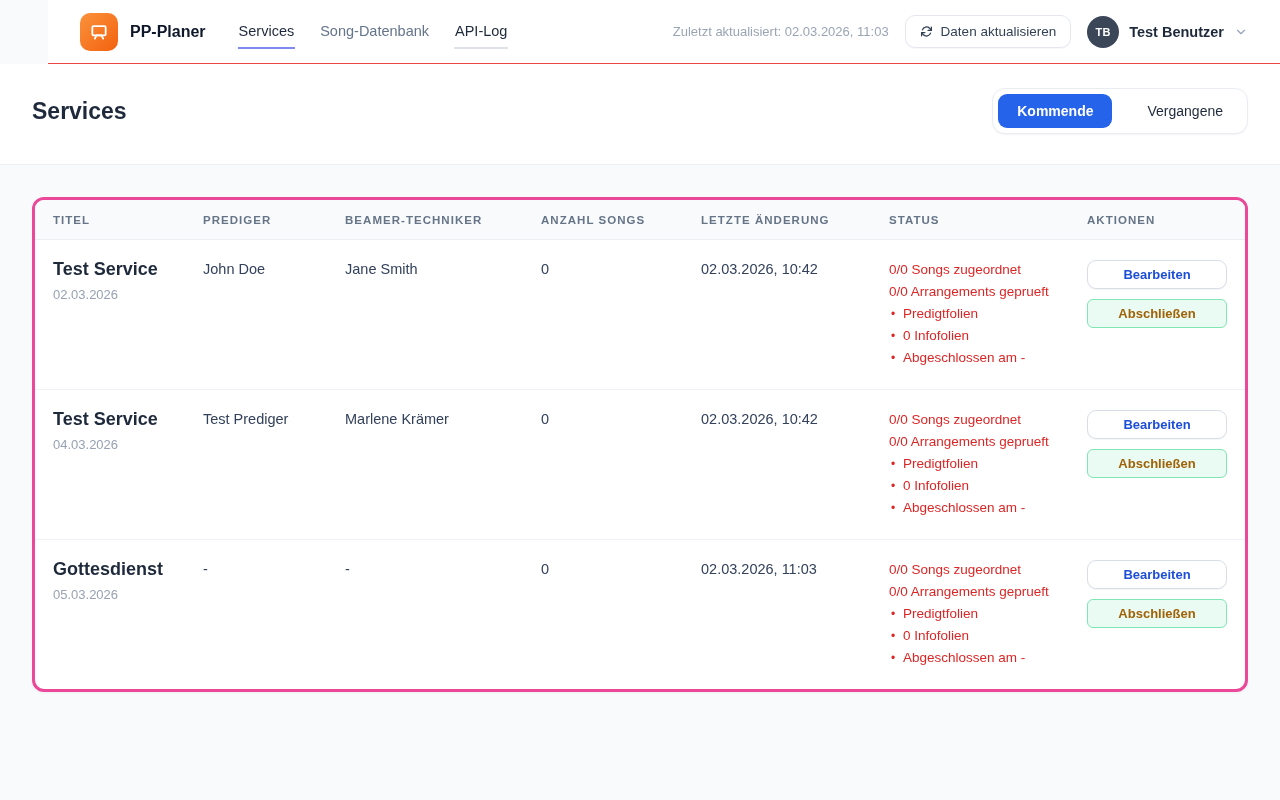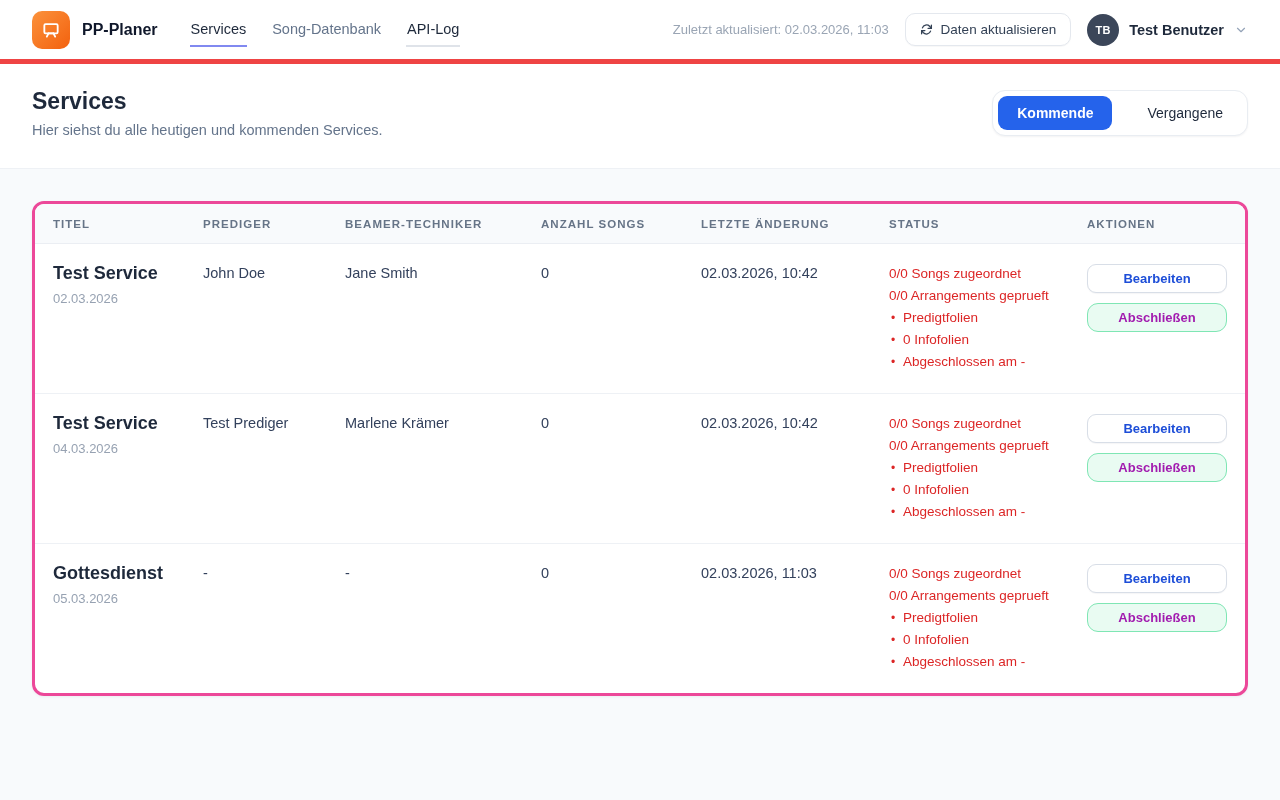--- a/index.html
+++ b/index.html
@@ -4,22 +4,22 @@
 <style>
   * { margin:0; padding:0; box-sizing:border-box; }
   html,body { width:1280px; height:800px; }
   body {
     font-family:"Liberation Sans","DejaVu Sans",sans-serif;
     background:#f8fafc; color:#1e293b; overflow:hidden;
   }
 
   
   .topbar {
-    height:64px; background:#ffffff; border-bottom:5px solid #ef4444;
-    display:flex; align-items:center; padding:0 32px;
+    height:64px; background:#ffffff; border-bottom:1px solid #ef4444;
+    display:flex; align-items:center; padding:0 32px;margin-left:48px;
   }
   .logo {
     width:38px; height:38px; border-radius:10px;
     background:linear-gradient(135deg,#fb923c,#f3610e);
     display:flex; align-items:center; justify-content:center; flex:0 0 auto;
   }
   .logo svg { width:20px; height:20px; stroke:#ffffff; }
   .app-name { font-size:16px; font-weight:700; color:#0f172a; margin-left:12px; }
   .nav { display:flex; align-items:center; gap:24px; margin-left:32px; height:64px; }
   .nav-item {
@@ -95,22 +95,22 @@
   .status-bullet { white-space:nowrap; padding-left:14px; position:relative; }
   .status-bullet::before { content:"•"; position:absolute; left:2px; font-size:12px; }
 
   .cell-actions { display:flex; flex-direction:column; gap:10px; align-items:stretch; padding-top:1px; }
   .btn-edit {
     height:29px; border-radius:9px; background:#ffffff; border:1px solid #d8dee7;
     font-family:inherit; font-size:13px; font-weight:600; color:#1d4ed8; cursor:pointer;
     box-shadow:0 1px 1px rgba(15,23,42,.04);
   }
   .btn-complete {
-    height:29px; border-radius:11px; background:#e9fbf2; border:1px solid #7fe6b4;
-    font-family:inherit; font-size:13px; font-weight:700; color:#a21caf; cursor:pointer;
+    height:29px; border-radius:6px; background:#e9fbf2; border:1px solid #7fe6b4;
+    font-family:inherit; font-size:13px; font-weight:700; color:#a16207; cursor:pointer;
   }
 </style>
 </head>
 <body>
 
 <header class="topbar">
   <div class="logo">
     <span style="display:flex">
       <svg viewBox="0 0 24 24" fill="none" stroke-width="2.2" stroke-linecap="round" stroke-linejoin="round">
         <rect x="4" y="5" width="16" height="11" rx="1.5"></rect>
@@ -148,21 +148,20 @@
           <polyline points="6 9 12 15 18 9"></polyline>
         </svg>
       </span>
     </div>
   </div>
 </header>
 
 <section class="page-head">
   <div>
     <h1 class="page-title">Services</h1>
-    <div class="page-subtitle">Hier siehst du alle heutigen und kommenden Services.</div>
   </div>
   <div class="segmented">
     <button class="seg-btn active">Kommende</button>
     <button class="seg-btn">Vergangene</button>
   </div>
 </section>
 
 <main class="content">
   <div class="card">
     <div class="grid-row thead">

